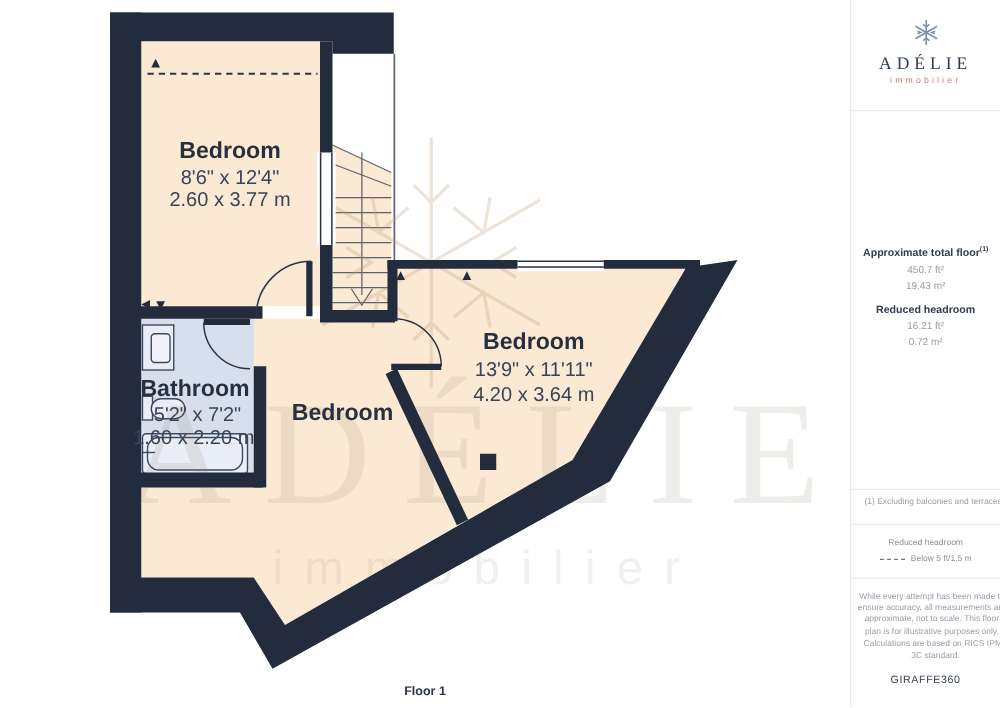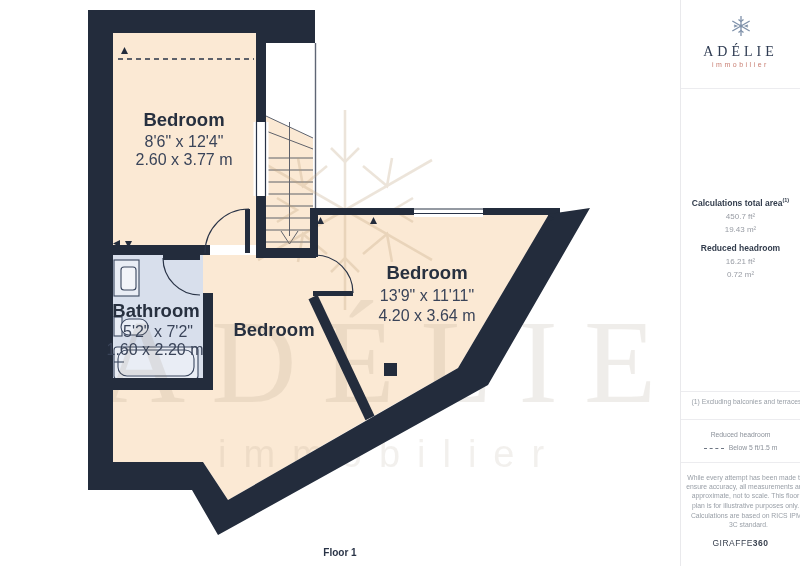--- a/index.html
+++ b/index.html
@@ -21,21 +21,21 @@
   .stat-value{font-size:8px;color:#989CA4;margin-top:4px;}
   .stats{top:188px;}
   .footnote{top:398px;font-size:6.8px;color:#9AA0A8;padding:0 6px;}
   .legend-title{top:431px;font-size:6.8px;color:#8B919A;}
   .legend-row{top:444px;font-size:6.8px;color:#8B919A;}
   .legend-swatch{display:inline-block;width:20px;border-top:1px dashed #6E7683;
                  vertical-align:middle;margin-right:5px;}
   .disclaimer{top:473px;font-size:6.8px;line-height:1.35;color:#9AA0A8;padding:0 5px;}
   .standard{top:511px;font-size:6.8px;line-height:1.35;color:#9AA0A8;padding:0 8px;}
   .brand{top:538px;font-size:8.5px;color:#3A4250;letter-spacing:0.5px;}
-  .brand b{font-weight:700;}
+  .brand b{font-weight:400;}
   
   text{font-family:"Liberation Sans", sans-serif;}
   .room-name{font-size:18.5px;font-weight:700;fill:#27303F;}
   .room-dim{font-size:16px;fill:#3A4459;}
   .floor-label{font-size:10px;font-weight:700;fill:#2A3447;}
   .wm-big{font-family:"Liberation Serif", serif;font-size:118px;letter-spacing:26px;
           fill:#8D7B63;opacity:0.13;}
   .wm-small{font-size:38px;letter-spacing:17px;fill:#8D7B63;opacity:0.11;}
 </style>
 </head>
@@ -174,21 +174,21 @@
             <path d="M7,-1 L4.5,0 L7,1"></path>
         </g>
         <circle cx="0" cy="0" r="1.4" fill="#7E90A9"></circle>
       </svg>
     </div>
     <div class="sb-center logo-name">ADÉLIE</div>
     <div class="sb-center logo-tagline">immobilier</div>
     <div class="sb-divider" style="top:88px"></div>
 
     <div class="sb-center stats">
-      <div class="stat-title"><span>Calculations total area</span><sup>(1)</sup></div>
+      <div class="stat-title"><span>Approximate total floor</span><sup>(1)</sup></div>
       <div class="stat-value">450.7 ft²</div>
       <div class="stat-value">19.43 m²</div>
       <div class="stat-title">Reduced headroom</div>
       <div class="stat-value">16.21 ft²</div>
       <div class="stat-value">0.72 m²</div>
     </div>
 
     <div class="sb-divider" style="top:391px"></div>
     <div class="sb-center footnote">(1) Excluding balconies and terraces</div>
     <div class="sb-divider" style="top:419px"></div>

